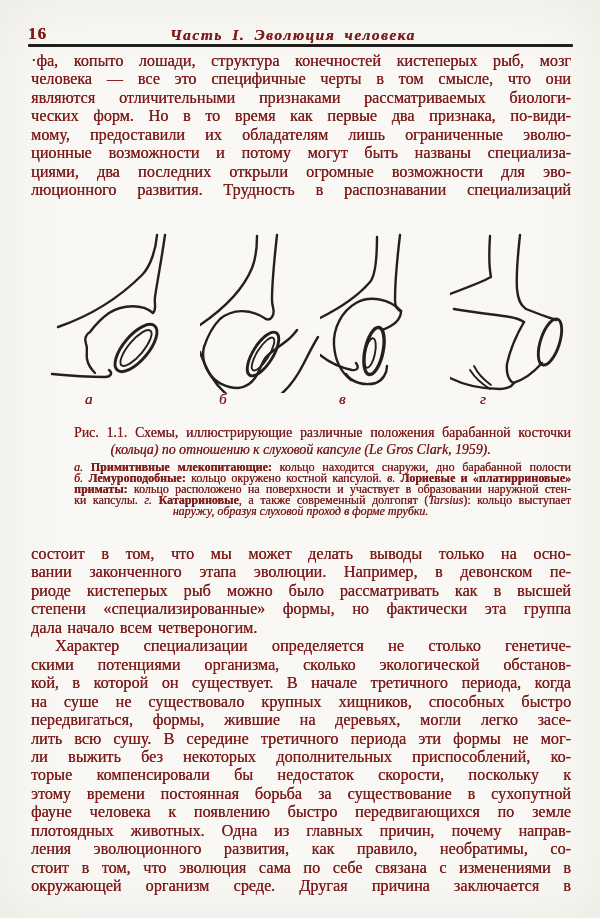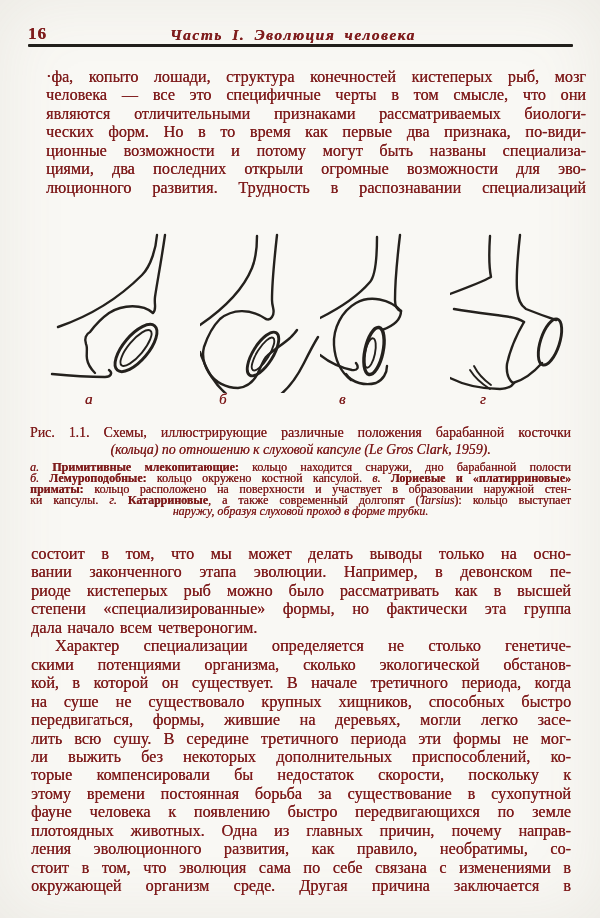--- a/index.html
+++ b/index.html
@@ -10,61 +10,62 @@
     font-family:"Liberation Serif","DejaVu Serif",serif;
     color:#7f1d1d;
     text-shadow:0.25px 0 0 currentColor;
   }
   
   .pageno{position:absolute;left:28px;top:24px;font-size:17px;font-weight:bold;letter-spacing:1px;}
   .runtitle{position:absolute;left:170px;top:26px;font-size:15.5px;font-style:italic;font-weight:bold;letter-spacing:1.5px;word-spacing:4px;}
   .hrule{position:absolute;left:28px;top:44px;width:545px;height:2.6px;background:#211f1b;border-radius:1px;}
   
   .bodyblock{position:absolute;left:31px;width:540px;font-size:16.2px;line-height:18.45px;word-spacing:1.5px;}
-  #body-top{top:68px;margin-left:15px;}
+  #body-top{top:52px;}
   #body-bottom{top:545px;}
   .bline{text-align:justify;text-align-last:justify;white-space:normal;}
   .bline.lastleft{text-align-last:left;}
   .bline.indent{text-indent:24px;}
   
   .figure{position:absolute;left:47px;top:233px;width:530px;height:178px;display:flex;}
   .panel{position:relative;height:178px;}
   .panel svg{display:block;}
   .panel path,.panel ellipse{fill:none;stroke:#24211d;stroke-width:2.4;stroke-linecap:round;stroke-linejoin:round;}
   .panel .bold{stroke-width:3.4;}
   .panel .mid{stroke-width:2.9;}
   .panel .thin{stroke-width:1.9;}
   .plabel{position:absolute;top:158px;font-size:15px;font-style:italic;line-height:16px;}
   .panel:nth-child(1) .plabel{left:38px;}
   .panel:nth-child(2) .plabel{left:19px;}
   .panel:nth-child(3) .plabel{left:19px;}
   .panel:nth-child(4) .plabel{left:30px;}
   
   .cap-title{position:absolute;left:30px;top:424px;width:541px;font-size:13.8px;line-height:17px;}
   .cap-notes{position:absolute;left:30px;top:462px;width:541px;font-size:12px;line-height:11px;}
-  .cline.just{text-align:justify;text-align-last:justify;}
+  .cline.just{text-align:justify;text-align-last:justify;margin-left:44px;}
   .cline.center{text-align:center;text-align-last:center;font-style:italic;}
   .it{font-style:italic;}
   .bd{font-weight:bold;}
 </style>
 </head>
 <body>
 
 <div class="page">
 
   <div class="pageno">16</div>
   <div class="runtitle">Часть I. Эволюция человека</div>
   <div class="hrule"></div>
 
   <div id="body-top" class="bodyblock">
       <div>
         <div class="bline">·фа, копыто лошади, структура конечностей кистеперых рыб, мозг</div>
         <div class="bline">человека — все это специфичные черты в том смысле, что они</div>
         <div class="bline">являются отличительными признаками рассматриваемых биологи-</div>
         <div class="bline">ческих форм. Но в то время как первые два признака, по-види-</div>
+        <div class="bline">мому, предоставили их обладателям лишь ограниченные эволю-</div>
         <div class="bline">ционные возможности и потому могут быть названы специализа-</div>
         <div class="bline">циями, два последних открыли огромные возможности для эво-</div>
         <div class="bline">люционного развития. Трудность в распознавании специализаций</div>
       </div>
     </div>
 
   <div class="figure">
 
     <div class="panel" style="width:153px">
       <svg width="153" height="160" viewBox="0 0 153 160">

